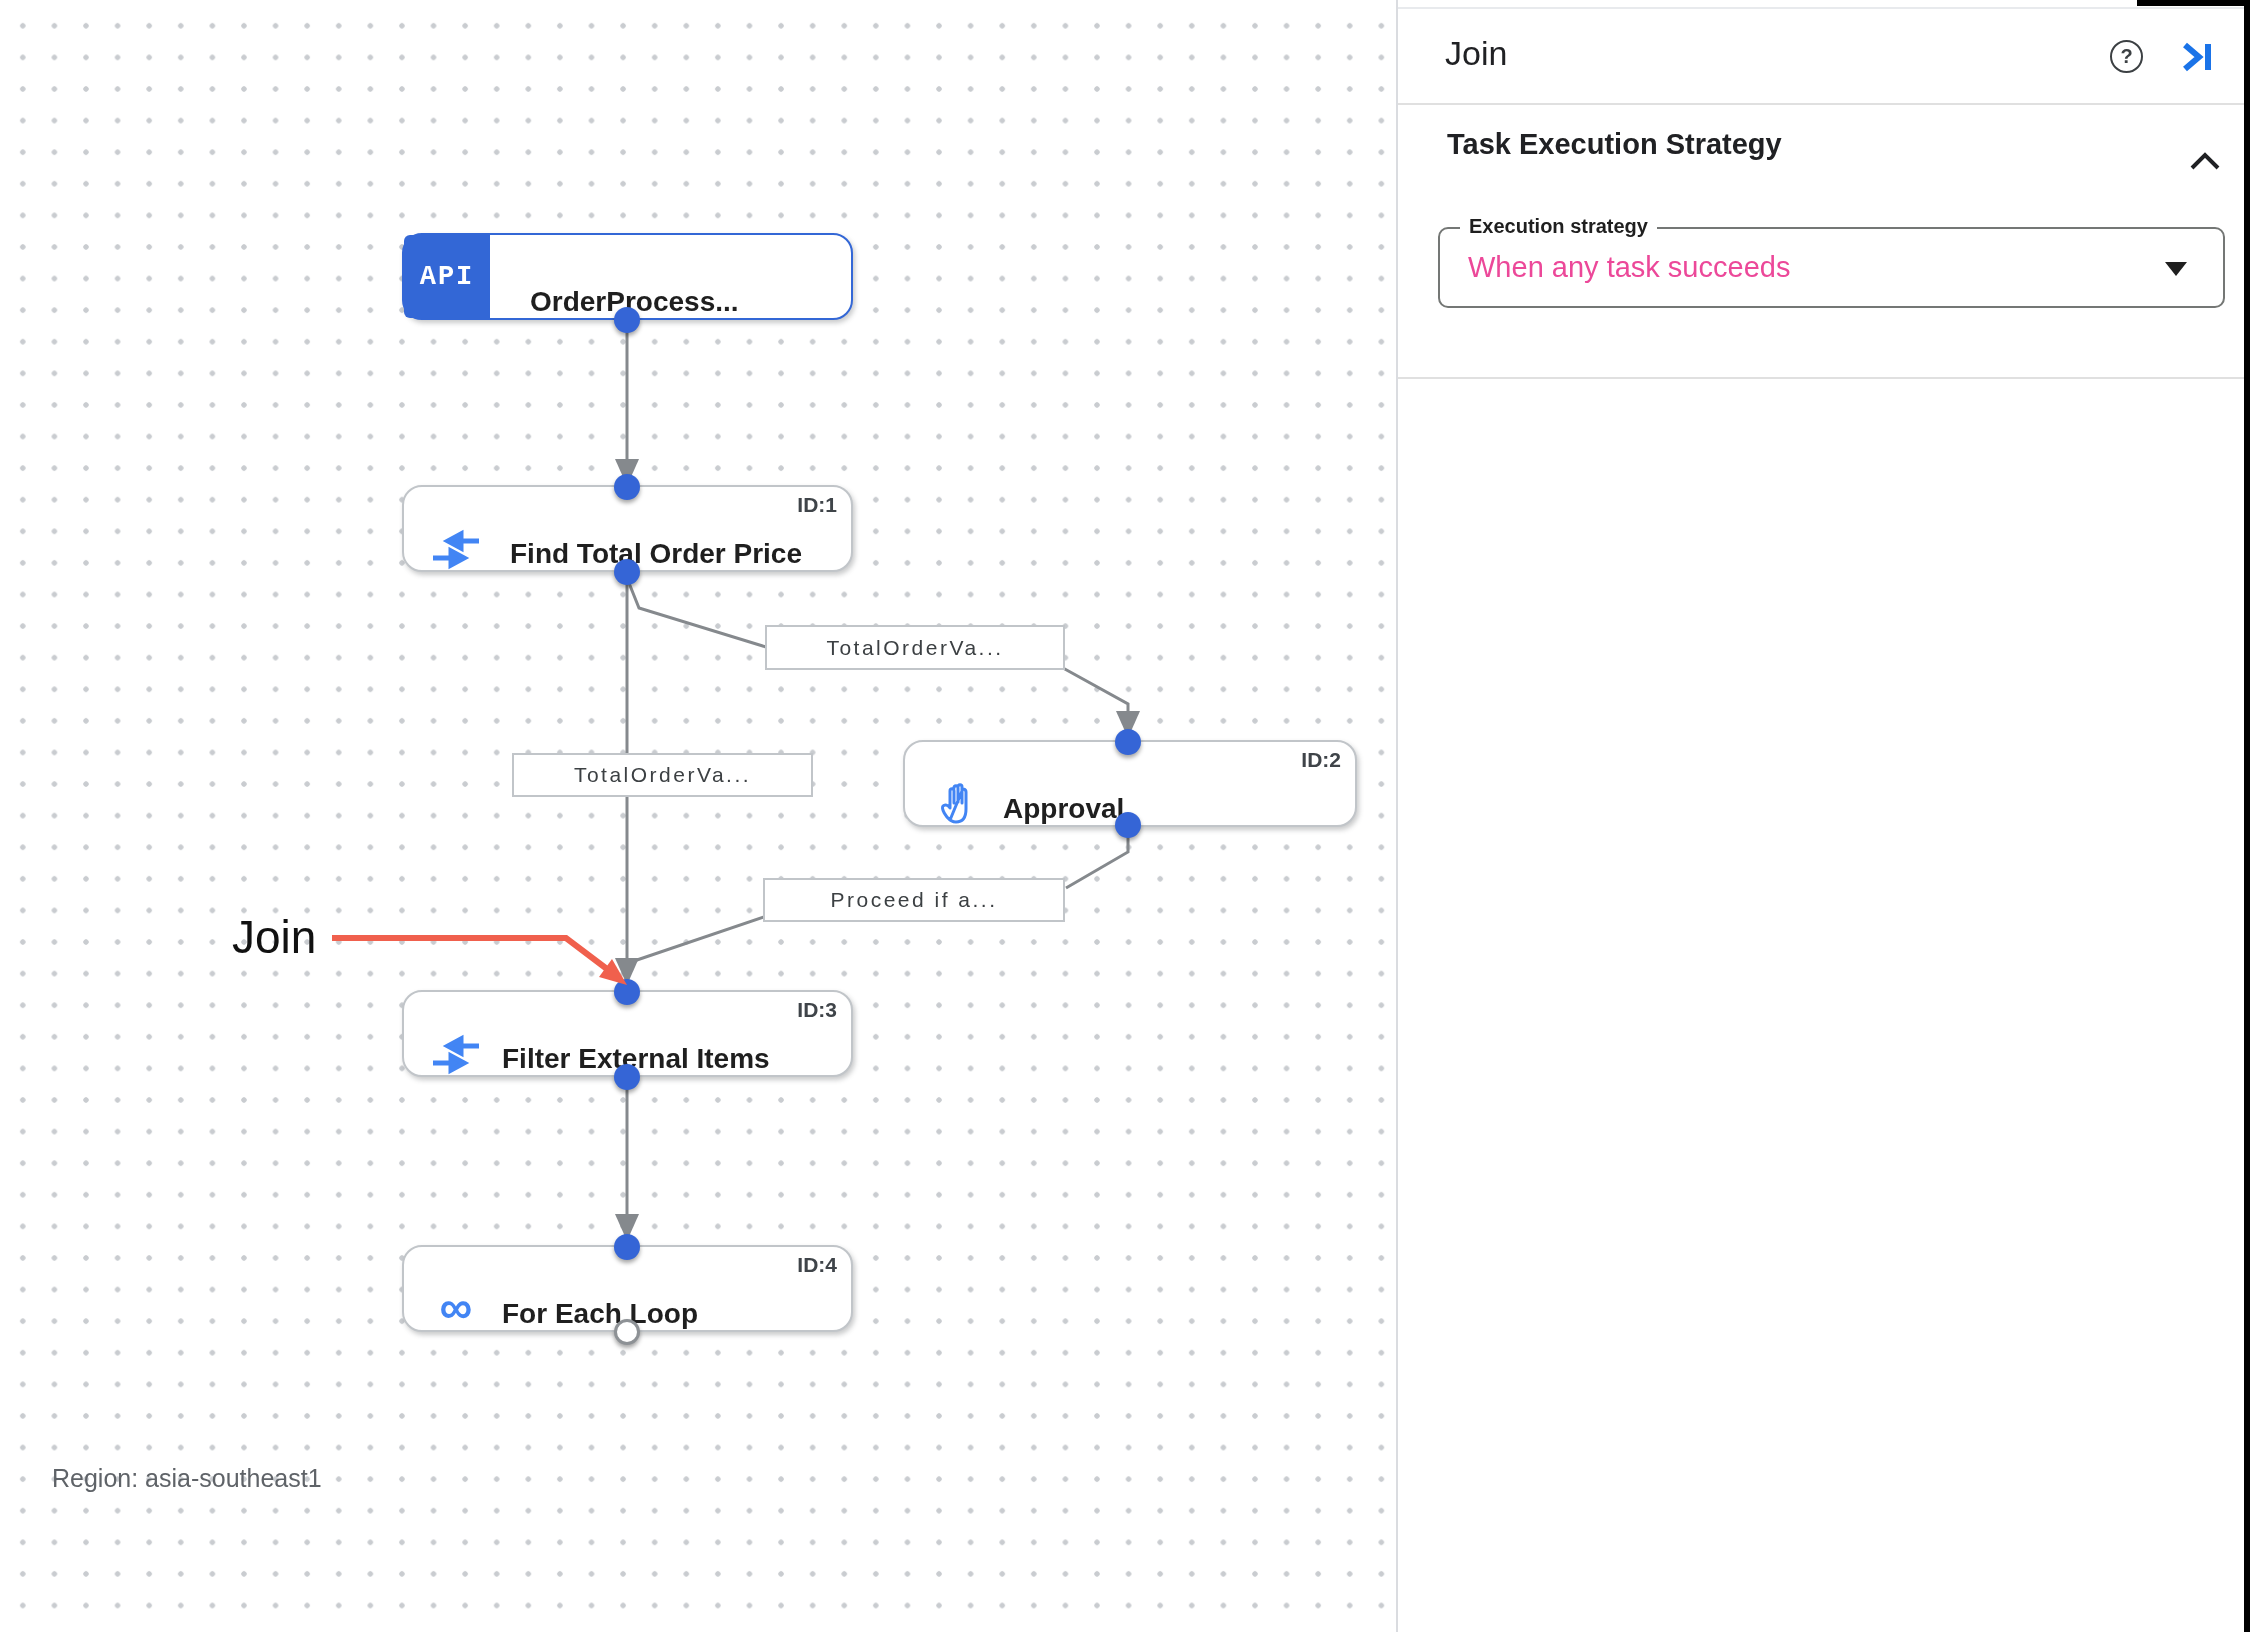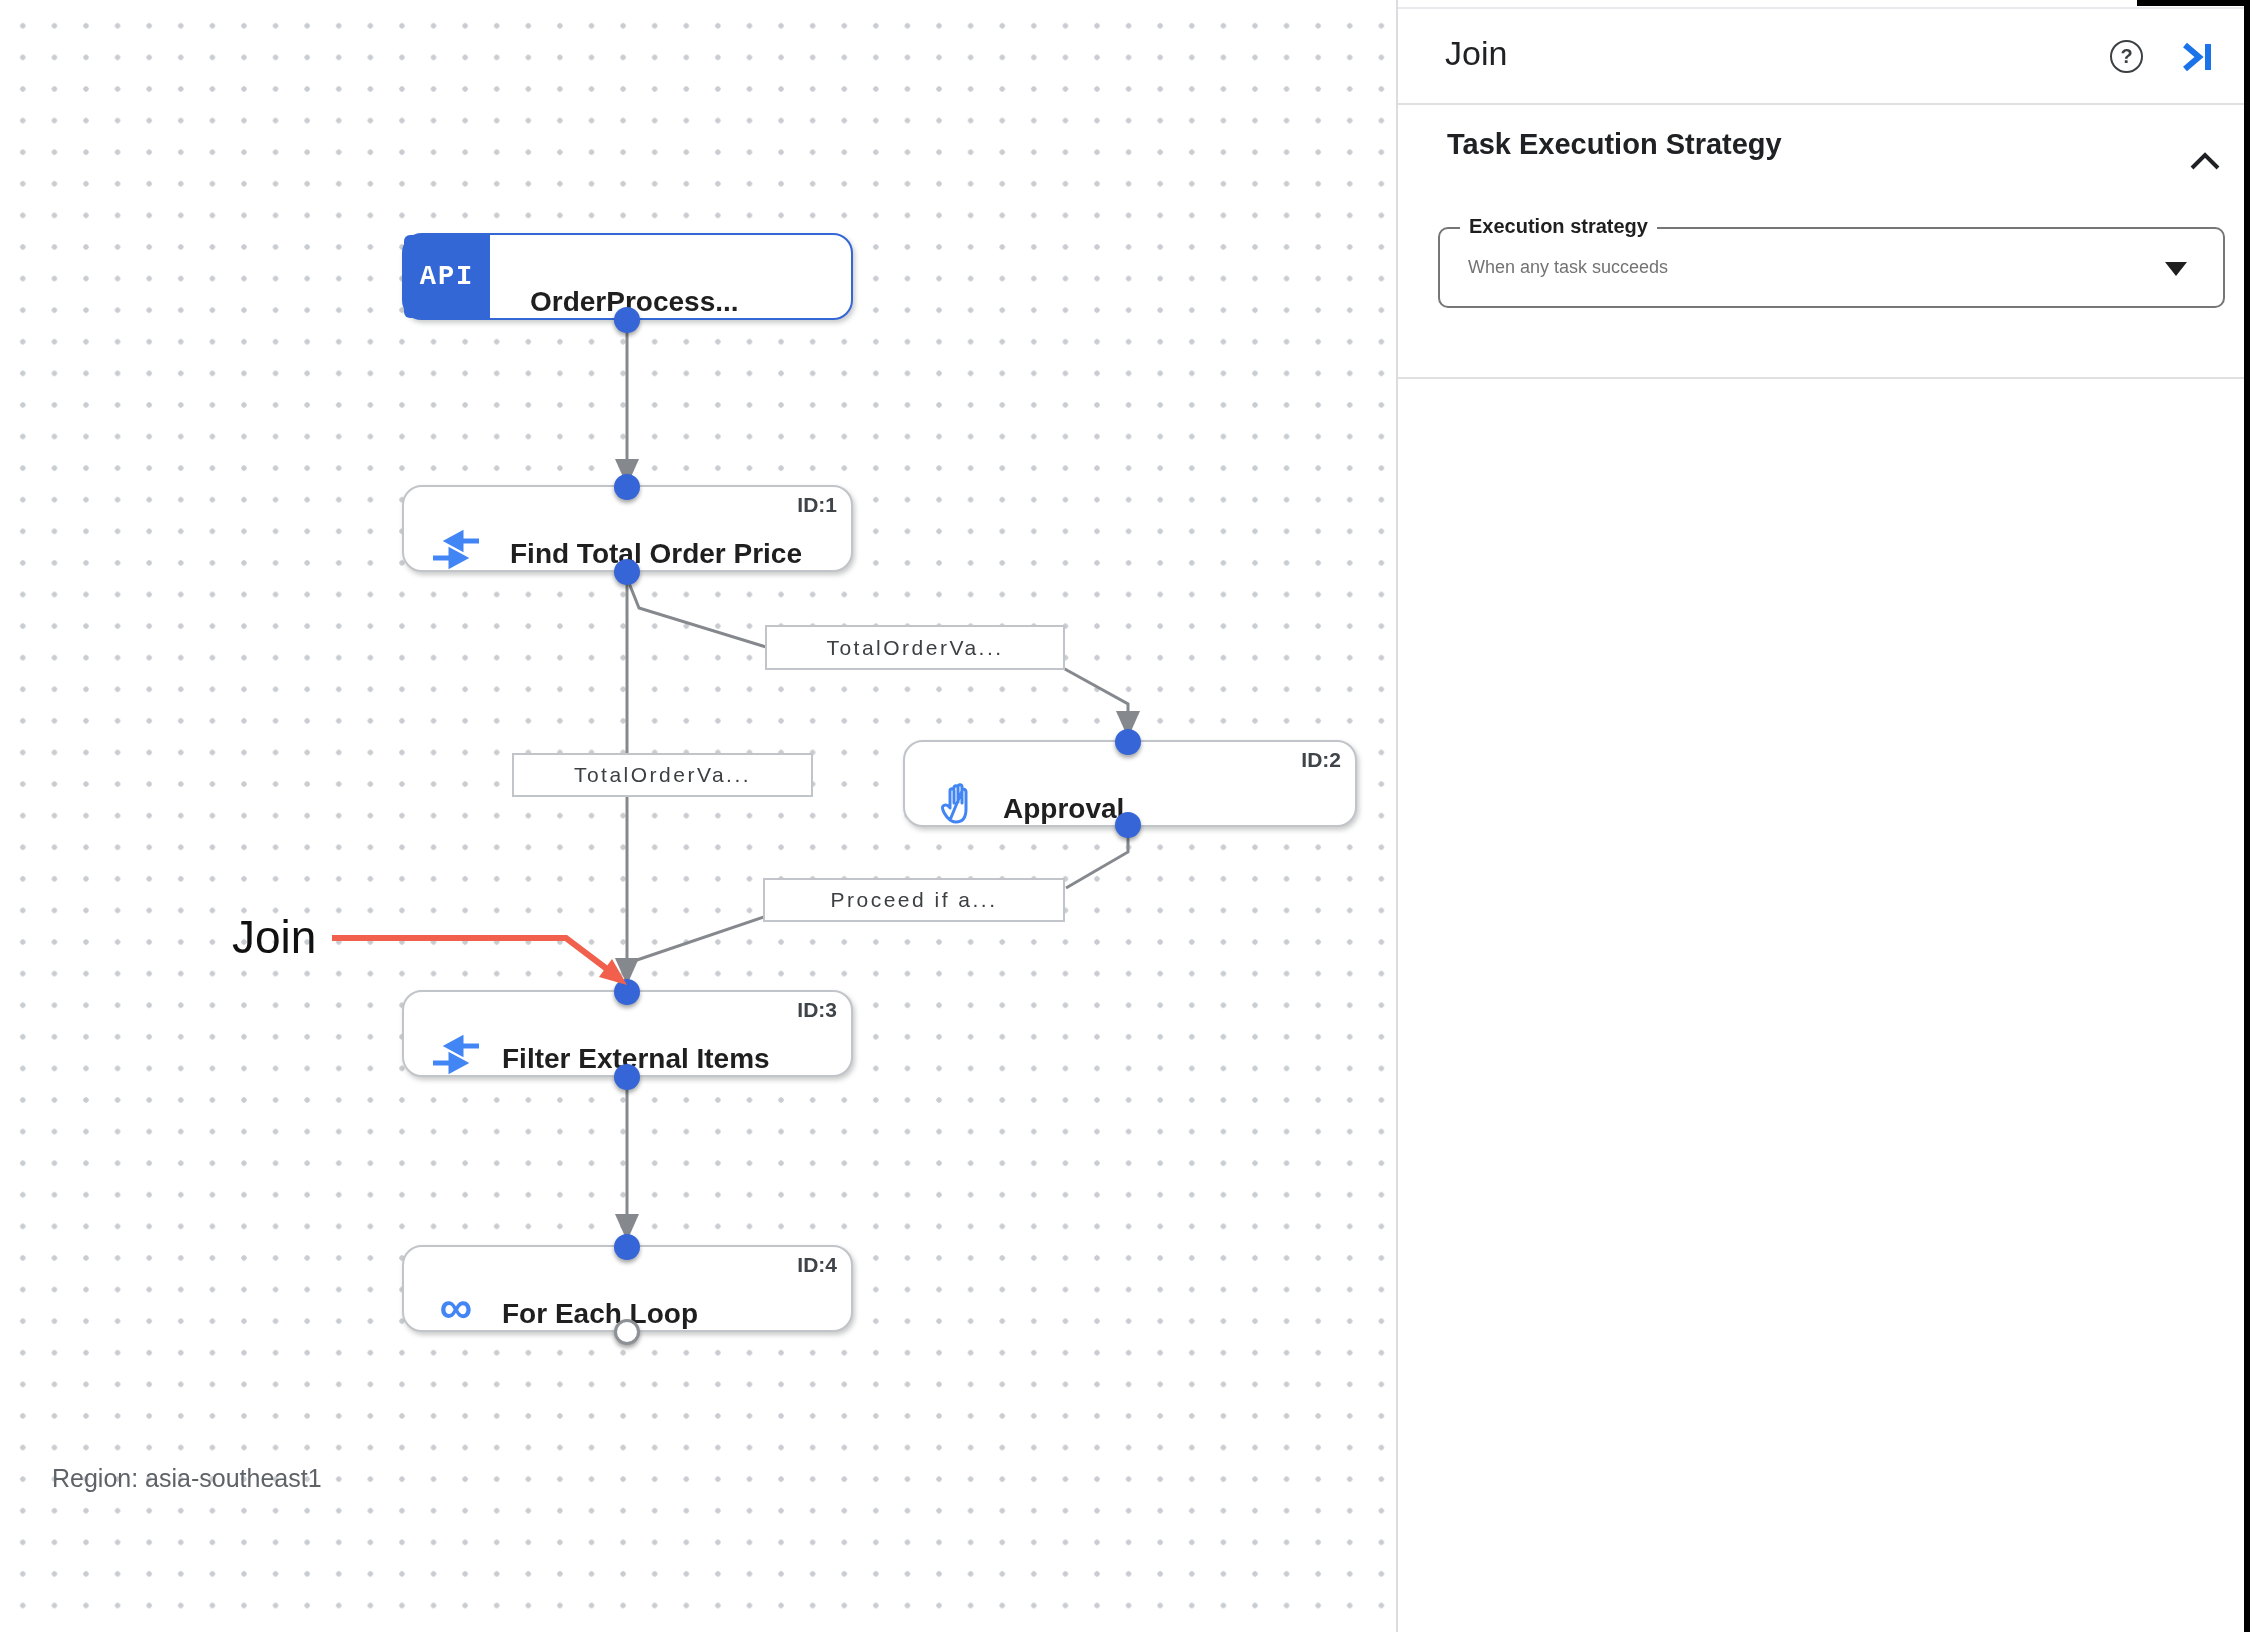--- a/index.html
+++ b/index.html
@@ -74,21 +74,21 @@
   .chevron-up{position:absolute;left:790px;top:150px;}
   .dropdown{
     position:absolute;left:40px;top:227px;width:787px;height:81px;
     border:2px solid #747775;border-radius:10px;box-sizing:border-box;background:#fff;
   }
   .dropdown .float-label{
     position:absolute;left:20px;top:-14px;background:#fff;padding:0 9px;
     font-size:20px;font-weight:bold;color:#1f1f1f;white-space:nowrap;
   }
   .dropdown .value{
-    position:absolute;left:28px;top:0;height:77px;line-height:77px;font-size:18px;color:#737373;white-space:nowrap;
+    position:absolute;left:28px;top:0;height:77px;line-height:77px;font-size:29px;color:#ec4899;white-space:nowrap;
   }
   .dropdown .caret{
     position:absolute;right:36px;top:33px;width:0;height:0;
     border-left:11px solid transparent;border-right:11px solid transparent;
     border-top:14px solid #1f1f1f;
   }
   
   .black-top{position:absolute;left:2137px;top:0;width:113px;height:6px;background:#000;z-index:9;}
   .black-right{position:absolute;left:2244px;top:0;width:6px;height:1632px;background:#000;z-index:9;}
 </style>

